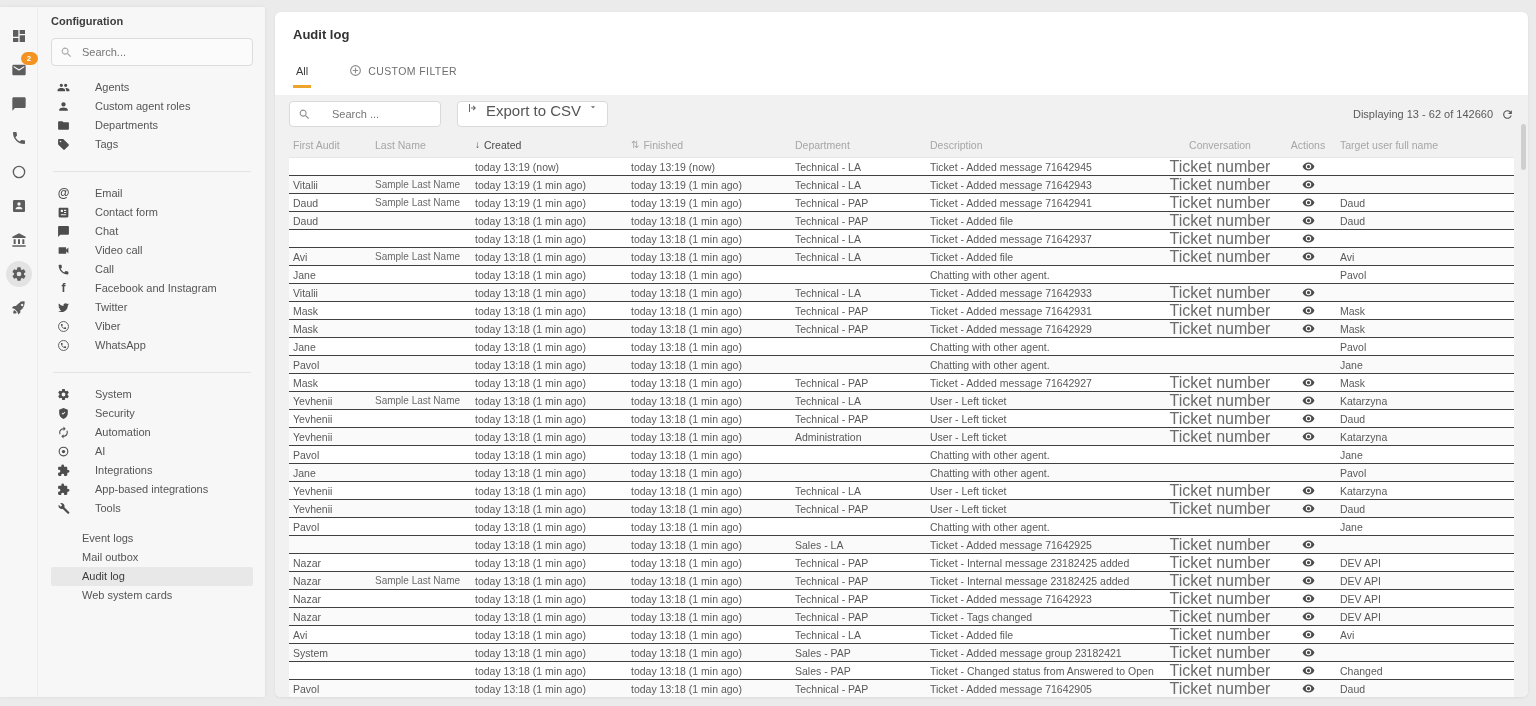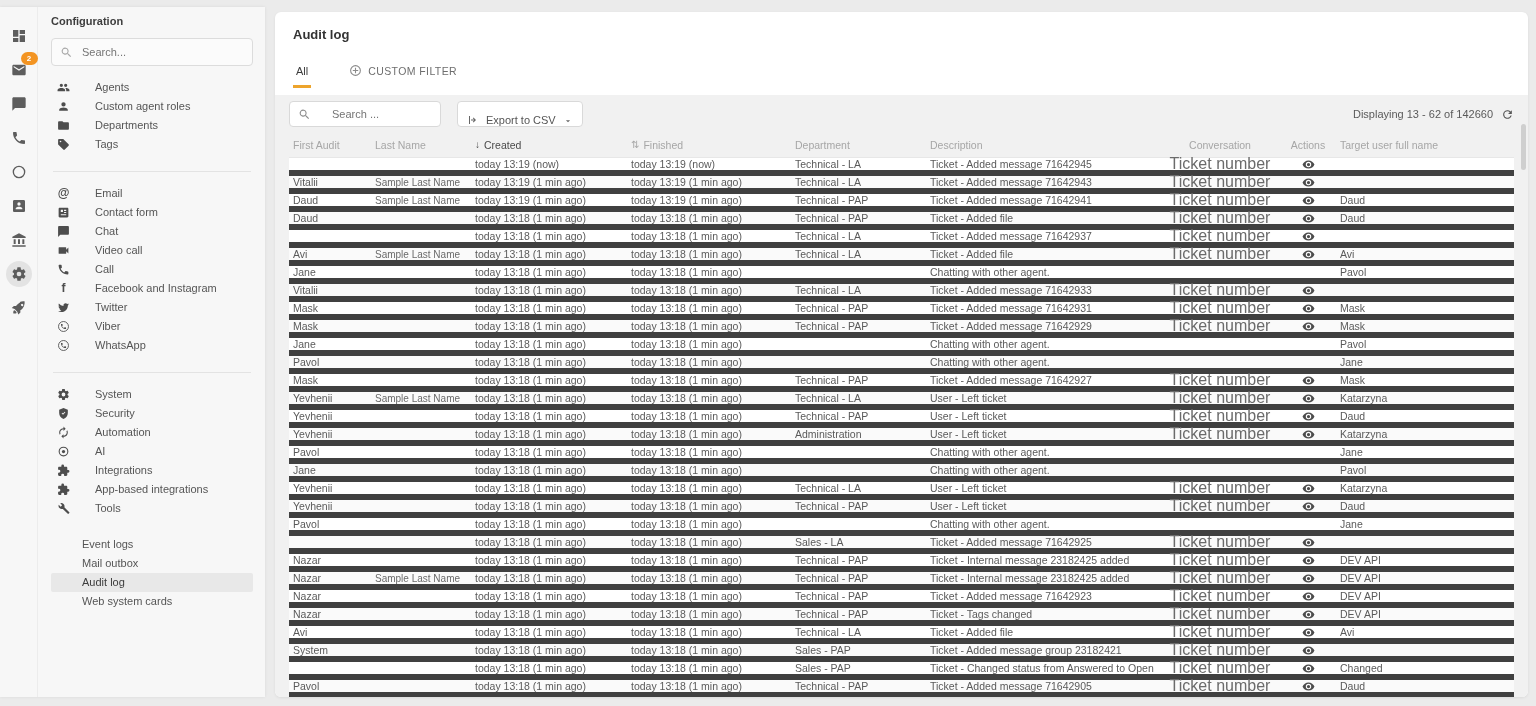--- a/index.html
+++ b/index.html
@@ -14,51 +14,51 @@
   .badge{position:absolute;top:-5px;right:-6px;background:#f39422;color:#fff;font-size:8px;font-weight:bold;min-width:13px;height:13px;border-radius:8px;display:flex;align-items:center;justify-content:center;padding:0 2px}
   .config{position:absolute;left:39px;top:0;bottom:0;right:0;padding:8px 12px 0 12px;box-sizing:border-box;overflow:hidden}
   .config-title{font-size:11px;font-weight:bold;color:#3d3d3d}
   .config-search{margin-top:11px;height:26px;border:1px solid #dcdcdc;border-radius:4px;background:#fbfbfb;display:flex;align-items:center;padding:0 8px;gap:7px;color:#a9a9a9}
   .config-search input{border:0;outline:0;background:transparent;font-size:11px;color:#777;width:100%;font-family:"Liberation Sans",sans-serif}
   .cfg-group{margin-top:15px}
   .cfg-item{display:flex;align-items:flex-start;gap:24px;height:19px;padding-left:5px;font-size:11px;color:#555;cursor:pointer;border-radius:2px}
   .cfg-item .ic{width:15px;color:#4d4d4d}
   .txtic{width:15px;text-align:center;font-size:12px;color:#4d4d4d;font-weight:bold;line-height:13px}
   .cfg-div{border:0;border-top:1px solid #e3e3e3;margin:14px 2px 0 2px}
-  .cfg-sub{margin-top:14px}
+  .cfg-sub{margin-top:8px}
   .cfg-sub-item{display:block;height:19px;line-height:19px;padding-left:31px;font-size:11px;color:#555;cursor:pointer;border-radius:2px}
   .cfg-sub-item.active{background:#e8e8e8;color:#3c3c3c}
   
   .card{position:absolute;left:275px;right:8px;top:12px;bottom:9px;background:#fff;border-radius:6px;box-shadow:0 1px 3px rgba(0,0,0,.07);overflow:hidden}
   .card-head{padding:15px 18px 0 18px}
   .page-title{font-size:13px;font-weight:bold;color:#333;margin:0}
   .page-desc{font-size:11px;color:#4e4e4e;margin:7px 0 0 0}
   .page-desc a{color:#444;text-decoration:underline;cursor:pointer}
   .tabs{display:flex;align-items:flex-end;gap:35px;padding:0 18px;margin-top:20px;height:26px}
   .tab{display:flex;align-items:center;gap:6px;padding:0 3px 8px 3px;font-size:11px;color:#6e6e6e;cursor:pointer;border-bottom:3px solid transparent}
   .tab.active{color:#3c3c3c;border-bottom-color:#eda42c}
   .tab .lbl-upper{text-transform:uppercase;letter-spacing:.4px;font-size:10.5px}
   .tab .ic{color:#8b8b8b}
   .tablezone{position:absolute;left:0;right:0;top:83px;bottom:0;background:#f1f1f1;padding:0 14px;box-sizing:border-box}
   .toolbar{height:38px;display:flex;align-items:center}
   .tb-search{width:152px;height:26px;border:1px solid #d9d9d9;border-radius:4px;background:#fff;display:flex;align-items:center;padding:0 8px;gap:19px;color:#8f8f8f;box-sizing:border-box}
   .tb-search input{border:0;outline:0;background:transparent;font-size:11px;color:#777;width:100%;font-family:"Liberation Sans",sans-serif}
-  .btn-export{margin-left:16px;height:26px;border:1px solid #d9d9d9;border-radius:4px;background:#fff;display:flex;align-items:flex-end;gap:7px;padding:0 9px;font-size:11px;color:#555;cursor:pointer;box-sizing:border-box}
+  .btn-export{margin-left:16px;height:26px;border:1px solid #d9d9d9;border-radius:4px;background:#fff;display:flex;align-items:flex-start;gap:7px;padding:0 9px;font-size:15px;color:#555;cursor:pointer;box-sizing:border-box}
   .btn-export .ic{color:#666}
   .tb-right{margin-left:auto;display:flex;align-items:center;gap:8px;font-size:11px;color:#5a5a5a}
   .tb-right .ic{color:#555;cursor:pointer}
   .grid{display:grid;grid-template-columns:82px 100px 156px 164px 135px 234px 120px 56px 1fr;align-items:center}
   .thead{height:24px;font-size:10.5px;color:#a6a6a6}
   .th{display:flex;align-items:center;gap:4px;padding-left:4px;cursor:default}
   .th.sortable{cursor:pointer}
   .th .sort{font-size:10px;line-height:1}
   .th.sorted{color:#4a4a4a}
   .th.c,.cell.c{justify-content:center;text-align:center;padding-left:0}
   .tbody{background:#fff;border-top:1px solid #e7e7e7}
-  .row{height:18px;border-bottom:6px solid #404040;font-size:10.5px;color:#5a5a5a;box-sizing:border-box}
+  .row{height:18px;border-bottom:1px solid #404040;font-size:10.5px;color:#5a5a5a;box-sizing:border-box}
   .row:nth-child(even){background:#fafafa}
   .cell{padding-left:4px;white-space:nowrap;overflow:hidden;display:flex;align-items:center}
   .cell-last{font-size:10px;color:#6a6a6a}
   .conv-link{font-size:16px;color:#6b6b6b;cursor:pointer}
   .eye-btn{color:#4c4c4c;cursor:pointer;display:inline-flex}
   .scrollthumb{position:absolute;right:2px;top:112px;width:5px;height:46px;background:#cfcfcf;border-radius:3px}
 </style>
 </head>
 <body>
 

